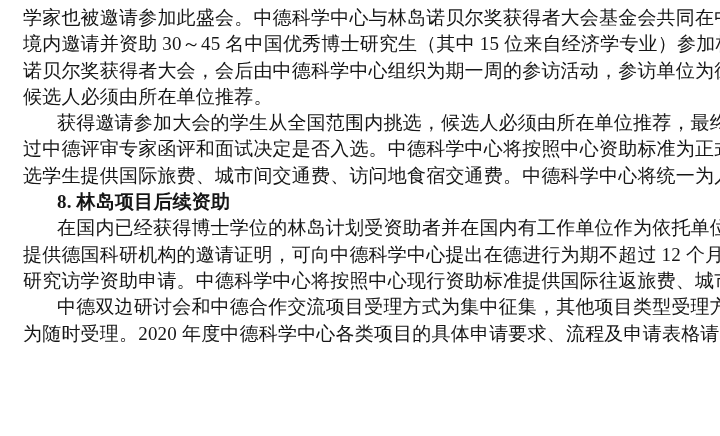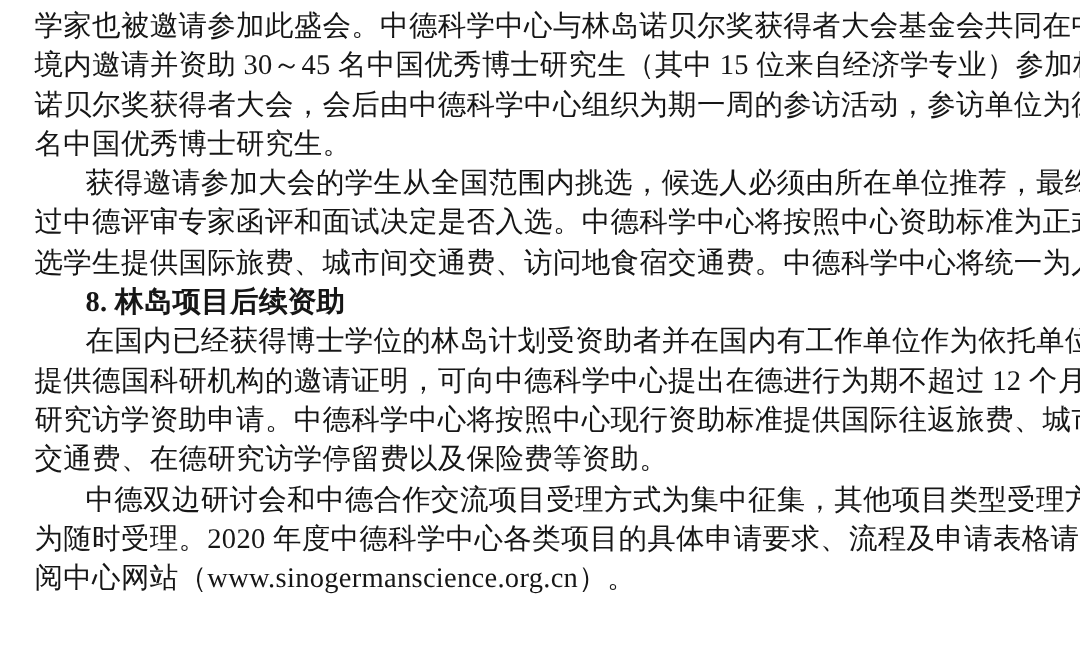--- a/index.html
+++ b/index.html
@@ -43,26 +43,24 @@
   }
 </style>
 </head>
 <body>
 
 <div class="page">
   <div class="text-block">
       <div class="line">学家也被邀请参加此盛会。中德科学中心与林岛诺贝尔奖获得者大会基金会共同在中国</div>
       <div class="line">境内邀请并资助 30～45 名中国优秀博士研究生（其中 15 位来自经济学专业）参加林岛</div>
       <div class="line">诺贝尔奖获得者大会，会后由中德科学中心组织为期一周的参访活动，参访单位为德国</div>
-      <div class="line end">名中国优秀博士研究生。</div>
+      <div class="line end">候选人必须由所在单位推荐。</div>
       <div class="line indent">获得邀请参加大会的学生从全国范围内挑选，候选人必须由所在单位推荐，最终通</div>
       <div class="line">过中德评审专家函评和面试决定是否入选。中德科学中心将按照中心资助标准为正式入</div>
       <div class="line">选学生提供国际旅费、城市间交通费、访问地食宿交通费。中德科学中心将统一为入选</div>
       <div class="line indent bold end">8. 林岛项目后续资助</div>
       <div class="line indent">在国内已经获得博士学位的林岛计划受资助者并在国内有工作单位作为依托单位，</div>
       <div class="line">提供德国科研机构的邀请证明，可向中德科学中心提出在德进行为期不超过 12 个月的</div>
       <div class="line">研究访学资助申请。中德科学中心将按照中心现行资助标准提供国际往返旅费、城市间</div>
-      <div class="line end">交通费、在德研究访学停留费以及保险费等资助。</div>
       <div class="line indent">中德双边研讨会和中德合作交流项目受理方式为集中征集，其他项目类型受理方式</div>
       <div class="line">为随时受理。2020 年度中德科学中心各类项目的具体申请要求、流程及申请表格请参</div>
-      <div class="line end">阅中心网站（www.sinogermanscience.org.cn）。</div>
     </div>
 </div>
 
 </body></html>

